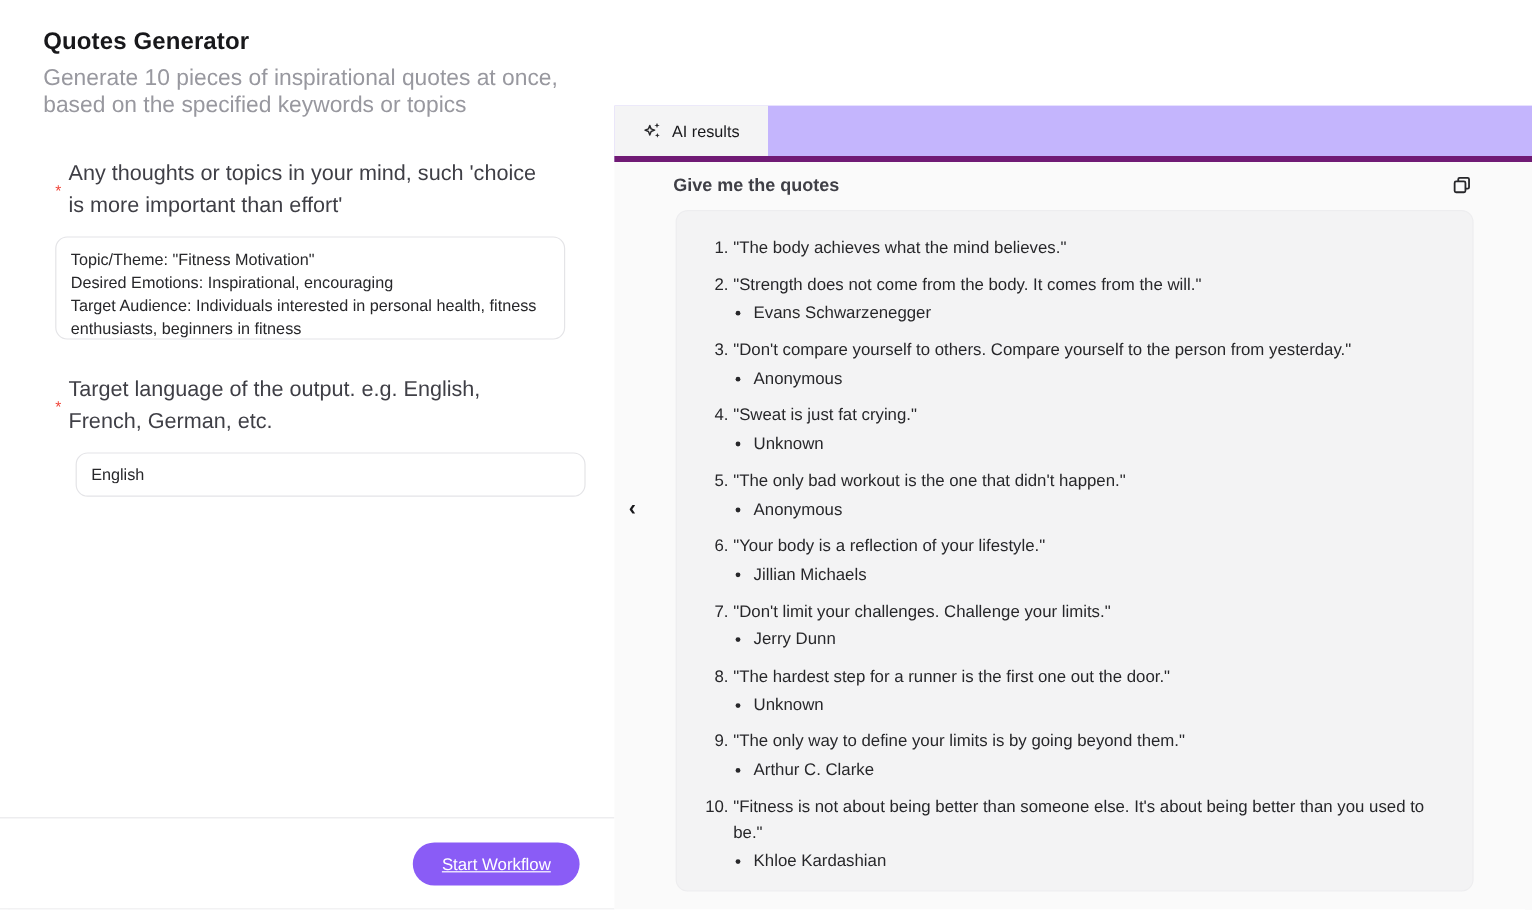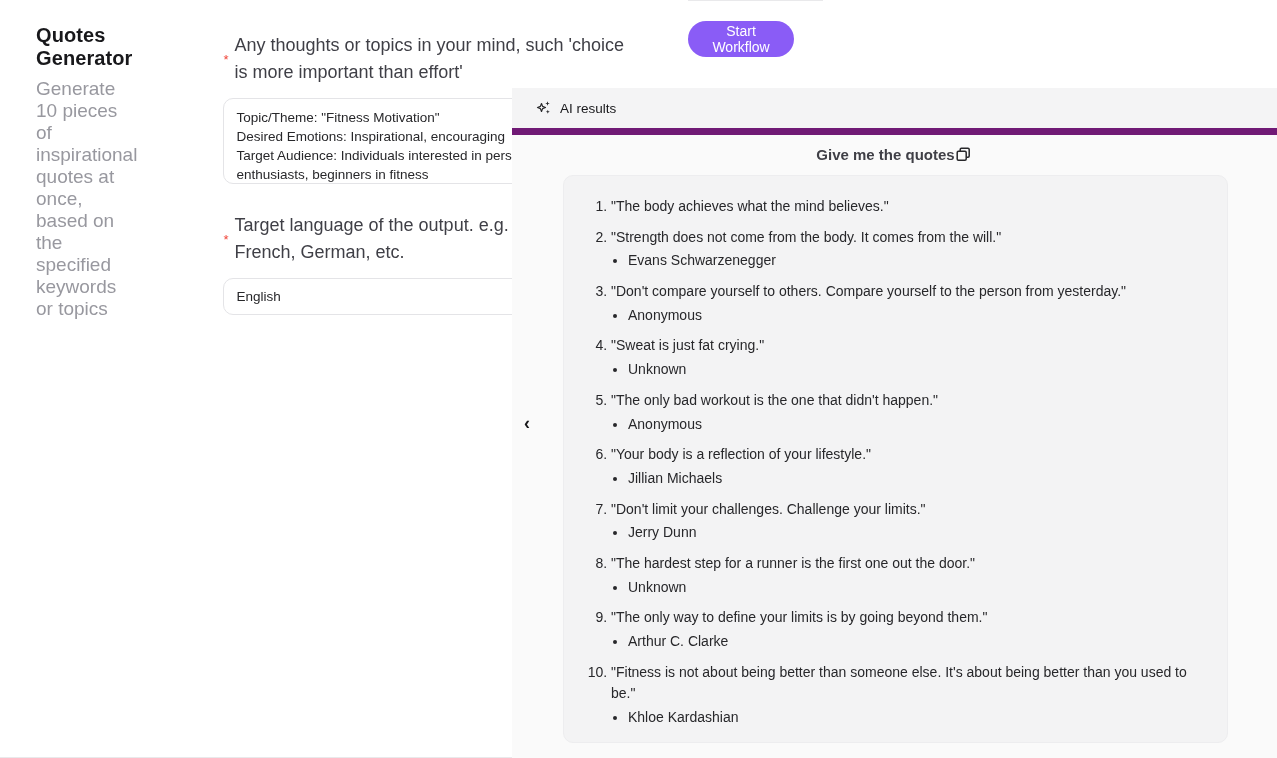--- a/index.html
+++ b/index.html
@@ -3,56 +3,56 @@
 <meta charset="utf-8">
 <style>
   * { margin: 0; padding: 0; box-sizing: border-box; }
   html, body { width: 1277px; height: 758px; background: #ffffff;
     font-family: "Liberation Sans", sans-serif; overflow: hidden; }
   .app { position: relative; width: 1277px; height: 758px; background: #fff; }
   .outer-left-border { position: absolute; left: 7px; top: 0; bottom: 0; width: 1px; background: #ededf0; }
 
   
   .left-panel { position: absolute; left: 0; top: 0; width: 512px; height: 758px;
-    background: #fff; display: flex; flex-direction: row; border-bottom: 1px solid #e9e9eb; }
+    background: #fff; display: flex; flex-direction: column; border-bottom: 1px solid #e9e9eb; }
   .lp-header { padding: 24px 40px 0 36px; }
   .lp-title { font-size: 20px; font-weight: 700; color: #18181b; letter-spacing: .1px; }
   .lp-subtitle { margin-top: 8px; font-size: 19px; color: #98989f; }
 
   .lp-form { padding: 32px 40px 0 46px; flex: 1; }
   .field { margin-bottom: 28px; }
   .field-label-row { display: flex; align-items: center; gap: 6px; margin-bottom: 12px; }
   .req-star { color: #f04438; font-size: 13px; line-height: 1; flex: 0 0 auto; }
   .field-label { font-size: 18px; color: #3f3f46; line-height: 1.5; max-width: 400px; }
   .field textarea, .field input {
     width: 425px; border: 1px solid #e4e4e7; border-radius: 10px;
     background: #fff; font-family: "Liberation Sans", sans-serif;
     font-size: 13.5px; color: #27272a; padding: 9px 12px; line-height: 1.42;
     resize: none; outline: none; display: block; }
   .field textarea { height: 86px; overflow: hidden; }
-  .field input { height: 37px; }
+  .field input { height: 37px; margin-left: 17px; }
 
   .lp-footer { border-top: 1px solid #e9e9eb; padding: 20px 29px 0 0;
     height: 76px; display: flex; justify-content: flex-end; align-items: flex-start; }
   .start-btn { border: none; cursor: pointer; color: #fff; font-size: 14px;
     font-family: "Liberation Sans", sans-serif;
     padding: 0 24px; height: 36px; border-radius: 18px; }
 
   
   .right-panel { position: absolute; left: 512px; top: 0; width: 765px; height: 758px; }
   .tab-bar { position: absolute; left: 0; top: 88px; right: 0; height: 47px;
-    background: #c4b5fd; border-bottom: 7px solid #701a75; display: flex; flex-direction: column; }
+    background: #c4b5fd; border-bottom: 5px solid #701a75; display: flex; }
   .tab { display: flex; align-items: center; gap: 8px; padding: 0 24px;
     font-size: 13.5px; color: #3f3f46; cursor: pointer; height: 100%; }
   .tab.active { background: #f4f4f5; color: #18181b; font-weight: 500; }
   .tab .ticon { width: 16px; height: 16px; display: inline-flex; }
 
   .panel-body { position: absolute; left: 0; top: 135px; right: 0; bottom: 0;
     background: #fafafa; }
-  .pb-header { display: flex; justify-content: center; align-items: center;
+  .pb-header { display: flex; justify-content: space-between; align-items: center;
     padding: 11px 50px 0 49px; }
   .pb-title { font-size: 15px; font-weight: 700; color: #3f3f46; }
   .copy-btn { background: none; border: none; cursor: pointer; padding: 0; line-height: 0; }
 
   .quote-card { margin: 12px 49px 0 51px; width: 665px; height: 568px;
     background: #f3f3f4; border: 1px solid #ededef; border-radius: 10px;
     padding: 20px 16px 10px 16px; overflow: hidden; }
   .quote-card ol { margin: 0; padding-left: 31px; font-size: 14px; color: #27272a; }
   .quote-card ol > li { margin-bottom: 9px; line-height: 1.55; }
   .quote-card ul { list-style: disc; padding-left: 17px; margin: 2px 0 0 0; }
@@ -88,21 +88,21 @@
       <div class="field">
         <div class="field-label-row">
           <span class="req-star">*</span>
           <span class="field-label">Target language of the output. e.g. English, French, German, etc.</span>
         </div>
         <input type="text" spellcheck="false" value="English" style="">
       </div>
     </div>
 
     <div class="lp-footer">
-      <button class="start-btn" style="background: rgb(138, 92, 246);">Start Workflow</button>
+      <button class="start-btn" style="background: rgb(138, 92, 246); text-decoration: underline;">Start Workflow</button>
     </div>
   </div>
 
   <div class="right-panel">
     <div class="tab-bar">
       <div class="tab active">
         <span class="ticon">
           <svg width="16" height="16" viewBox="0 0 16 16" fill="none">
             <path d="M5.5 3.5 L6.6 6.4 L9.5 7.5 L6.6 8.6 L5.5 11.5 L4.4 8.6 L1.5 7.5 L4.4 6.4 Z" stroke="#27272a" stroke-width="1.2" stroke-linejoin="round" fill="none"></path>
             <path d="M11.5 1.2 L12.1 2.9 L13.8 3.5 L12.1 4.1 L11.5 5.8 L10.9 4.1 L9.2 3.5 L10.9 2.9 Z" fill="#27272a"></path>

